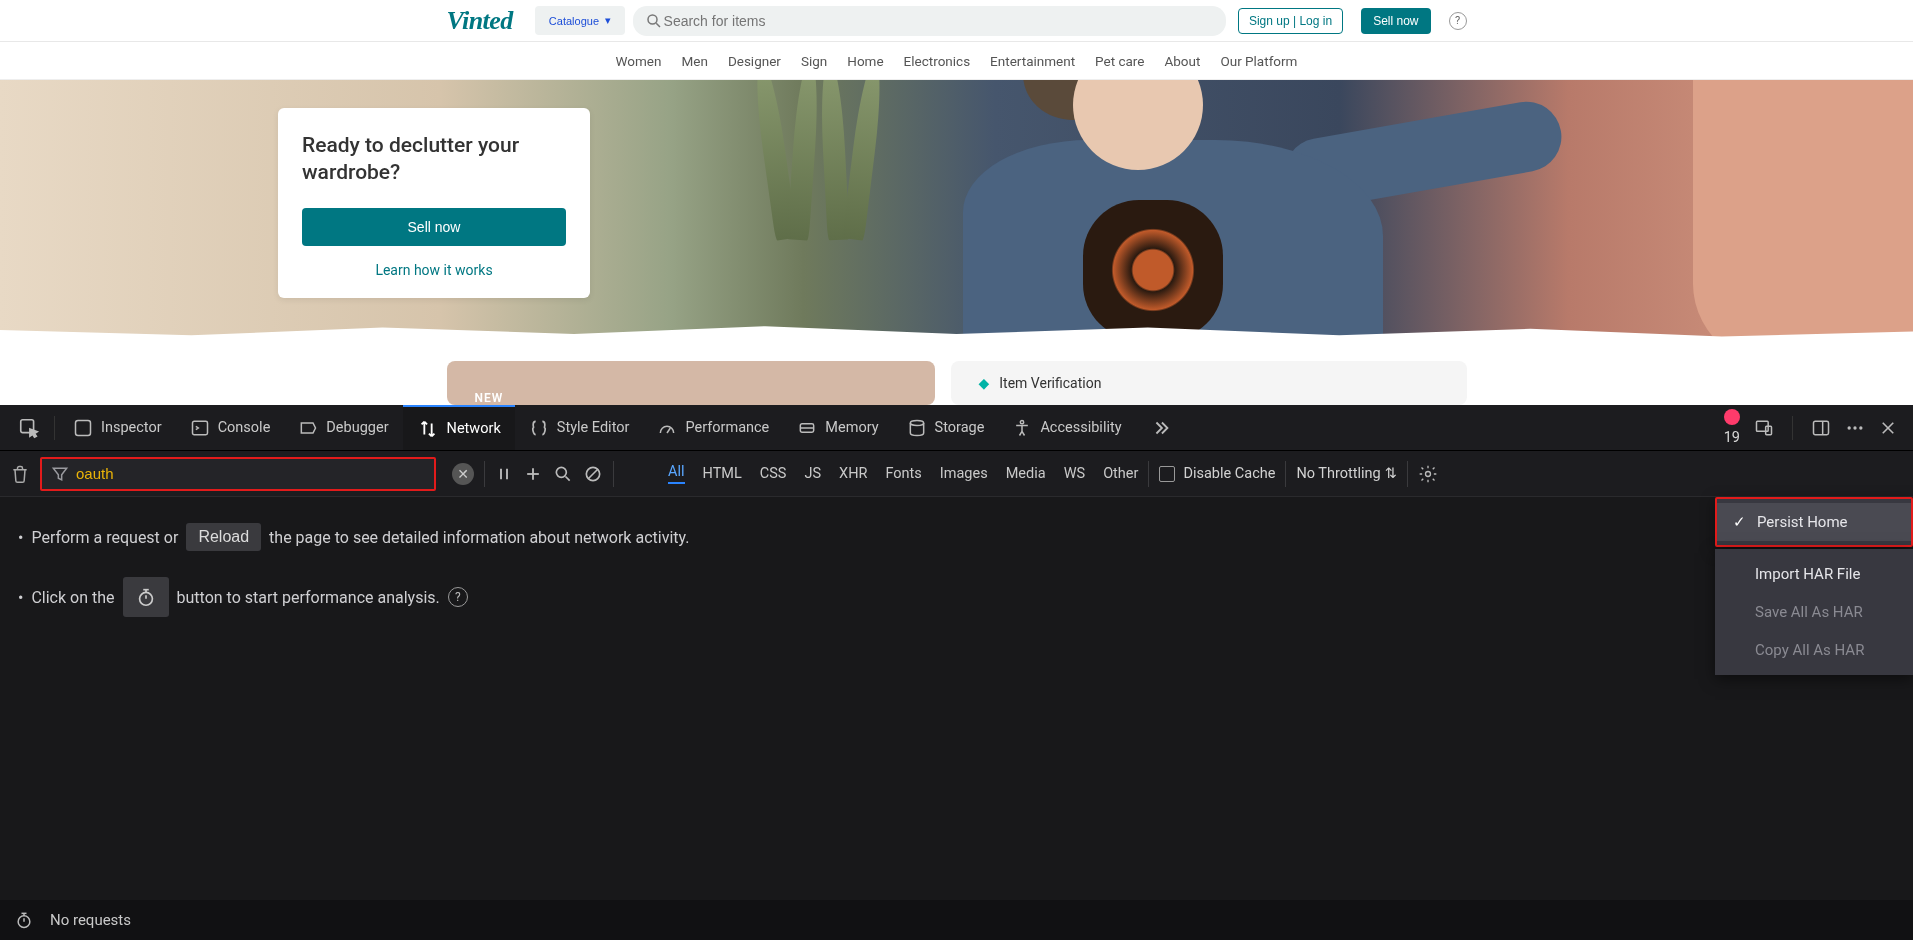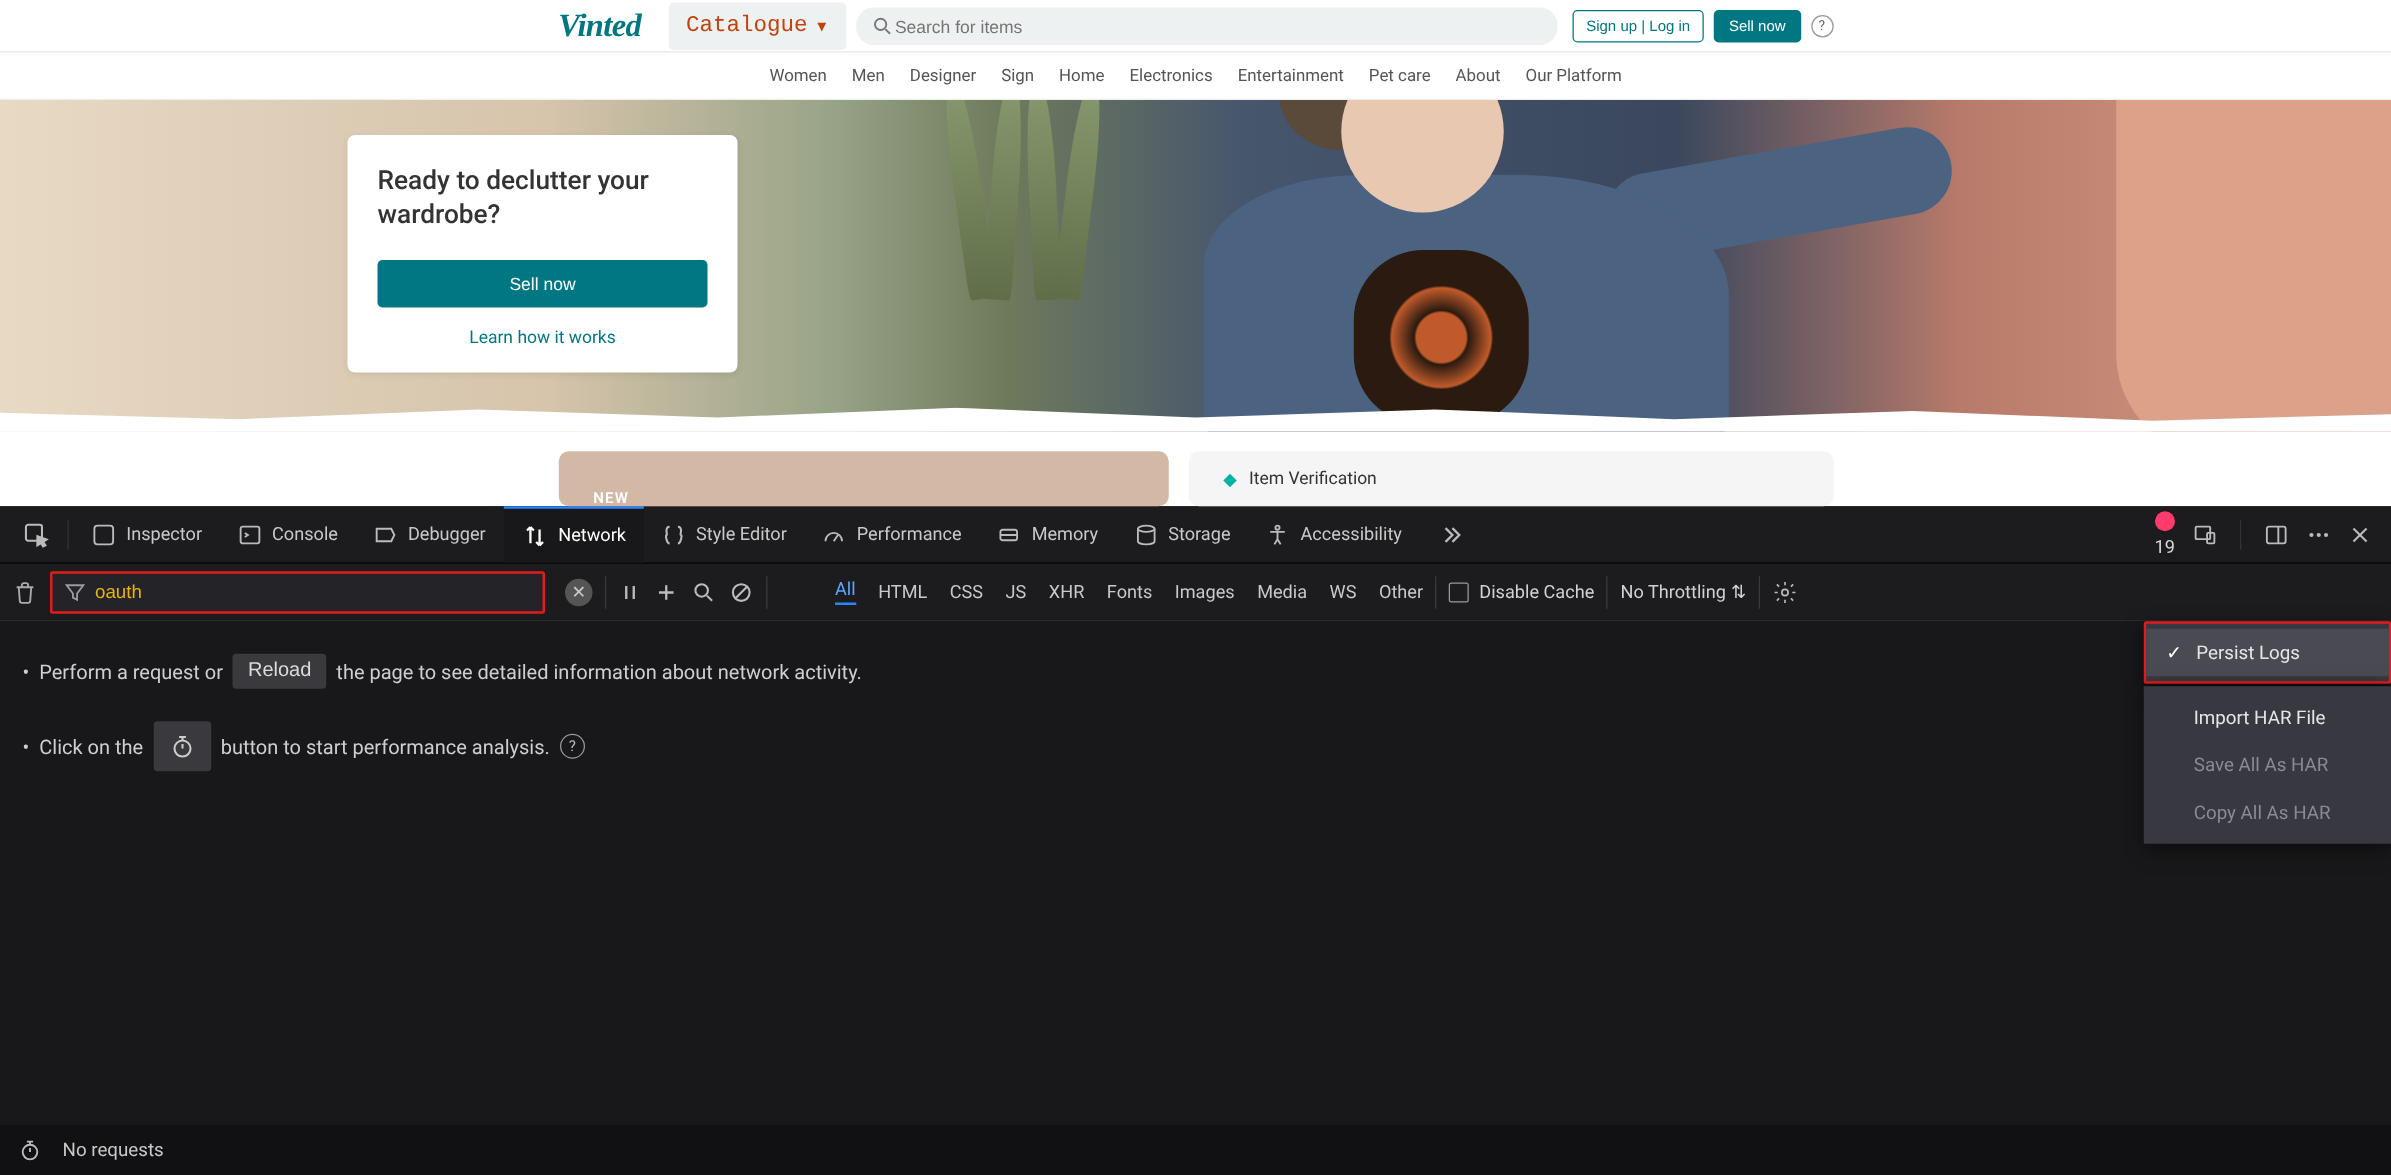--- a/index.html
+++ b/index.html
@@ -4,24 +4,24 @@
 <style>
   * { box-sizing: border-box; margin: 0; padding: 0; }
   html, body { width: 1913px; height: 940px; font-family: -apple-system, BlinkMacSystemFont, "Segoe UI", Roboto, Arial, sans-serif; overflow: hidden; }
   body { display: flex; flex-direction: column; background: #fff; }
 
   
   .vinted { height: 405px; display: flex; flex-direction: column; position: relative; }
   .vinted-header { height: 42px; display: flex; align-items: center; padding: 0 20px; border-bottom: 1px solid #e8e8e8; }
   .vinted-header-inner { width: 1020px; margin: 0 auto; display: flex; align-items: center; gap: 12px; }
   .vinted-logo { font-family: cursive; font-weight: bold; color: #007782; font-size: 26px; font-style: italic; letter-spacing: -0.5px; margin-right: 10px; }
-  .catalogue-btn { background: #eef1f1; color: #c2410c; border: none; border-radius: 4px; padding: 8px 14px; font-size: 18px; display: flex; align-items: center; gap: 6px; cursor: pointer; font-weight:500;font-family:Liberation Mono, monospace;}
+  .catalogue-btn { background: #eef1f1; color: #1d4ed8; border: none; border-radius: 4px; padding: 8px 14px; font-size: 11px; display: flex; align-items: center; gap: 6px; cursor: pointer; font-weight:500;}
   .search-wrap { flex: 1; display: flex; align-items: center; background: #eef1f1; border-radius: 14px; padding: 6px 12px; gap: 1px; margin-left:-4px;justify-content:center;}
   .search-input { border: none; background: transparent; font-size: 14px; flex: 1; outline: none; color: #666; }
-  .header-right { margin-left: auto; display: flex; align-items: center; gap: 8px; }
+  .header-right { margin-left: auto; display: flex; align-items: center; gap: 18px; }
   .signup-btn { border: 1px solid #007782; color: #007782; background: #fff; border-radius: 4px; padding: 5px 10px; font-size: 12px; cursor: pointer; }
   .sellnow-btn { background: #007782; color: #fff; border: none; border-radius: 4px; padding: 6px 12px; font-size: 12px; cursor: pointer; }
   .help-circle { width: 18px; height: 18px; border: 1px solid #999; border-radius: 50%; display: inline-flex; align-items: center; justify-content: center; font-size: 11px; color: #666; cursor: pointer; }
 
   .vinted-nav { height: 38px; display: flex; align-items: center; justify-content: center; gap: 20px; font-size: 13.5px; color: #555; border-bottom: 1px solid #eee; }
   .vinted-nav span { cursor: pointer; }
 
   .hero { flex: 1; position: relative; background: linear-gradient(90deg, #e8d9c5 0%, #d6c4ab 23%, #97a386 35%, #6f7a5c 42%, #46566d 52%, #3a475d 70%, #b87a6a 82%, #dca189 100%); overflow: hidden; }
   .hero::after { content:""; position:absolute; bottom:-2px; left:0; right:0; height:26px; background:#fff; clip-path: polygon(0 100%, 100% 100%, 100% 40%, 90% 60%, 80% 30%, 70% 55%, 60% 25%, 50% 50%, 40% 20%, 30% 50%, 20% 25%, 10% 55%, 0 35%);}
   .hero-card { position: absolute; left: 278px; top: 28px; width: 312px; background: #fff; border-radius: 6px; padding: 24px 24px 20px; box-shadow: 0 2px 6px rgba(0,0,0,0.08); }
@@ -343,21 +343,21 @@
             <line x1="12" y1="4" x2="12" y2="7"></line>
           </svg>
       </span>
       <span>button to start performance analysis.</span>
       <span class="qmark">?</span>
     </div>
 
     <div class="settings-menu">
       <div class="menu-row hovered">
         <span class="check">✓</span>
-        <span>Persist Logs</span>
+        <span>Persist Home</span>
       </div>
     </div>
     <div class="menu-rest">
       <div class="menu-row">
         <span class="check"></span>
         <span>Import HAR File</span>
       </div>
       <div class="menu-row disabled">
         <span class="check"></span>
         <span>Save All As HAR</span>

